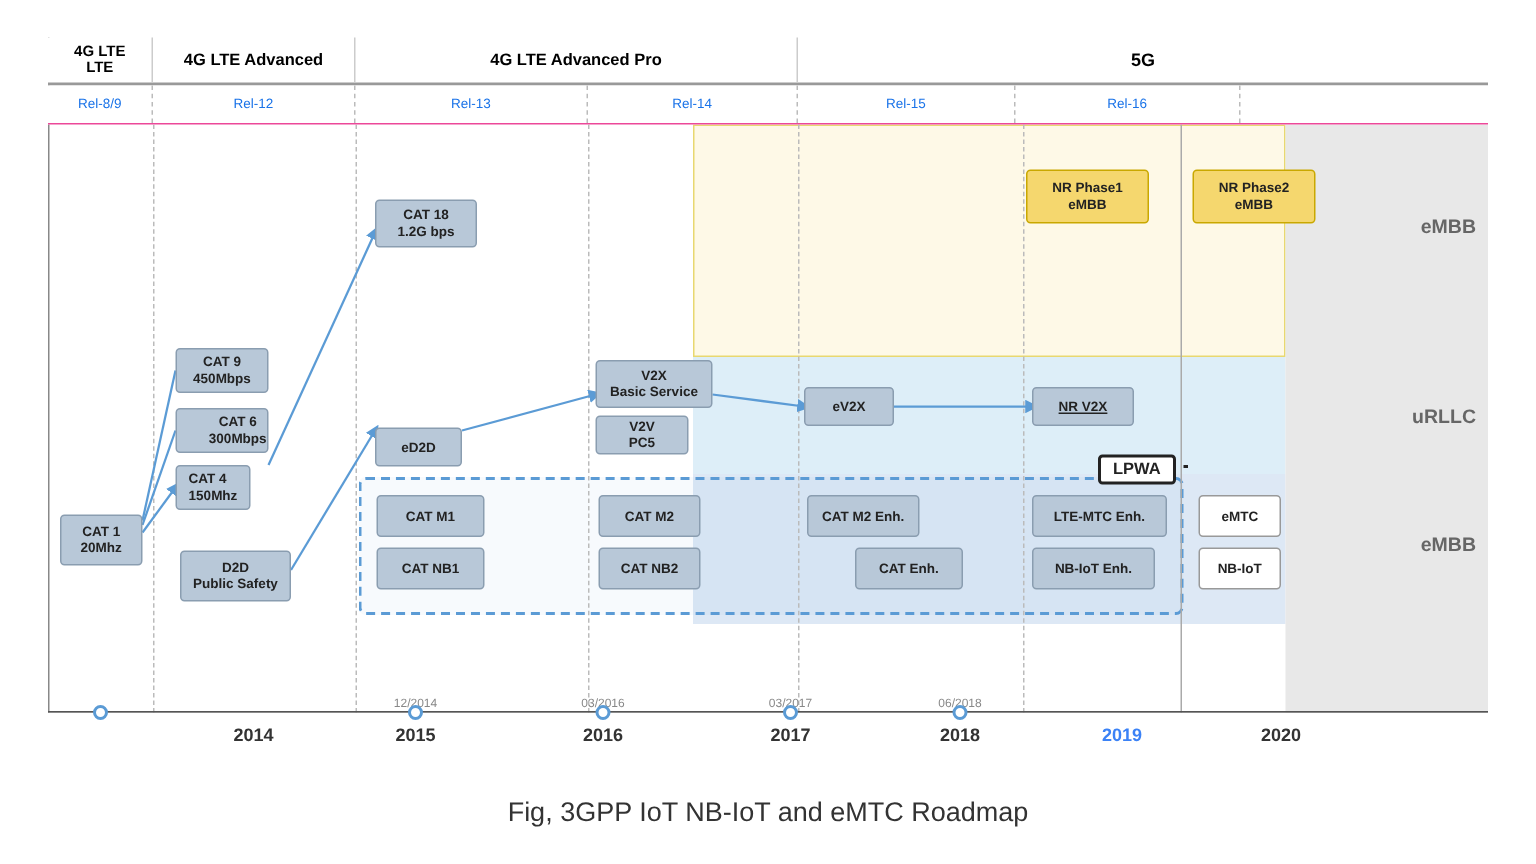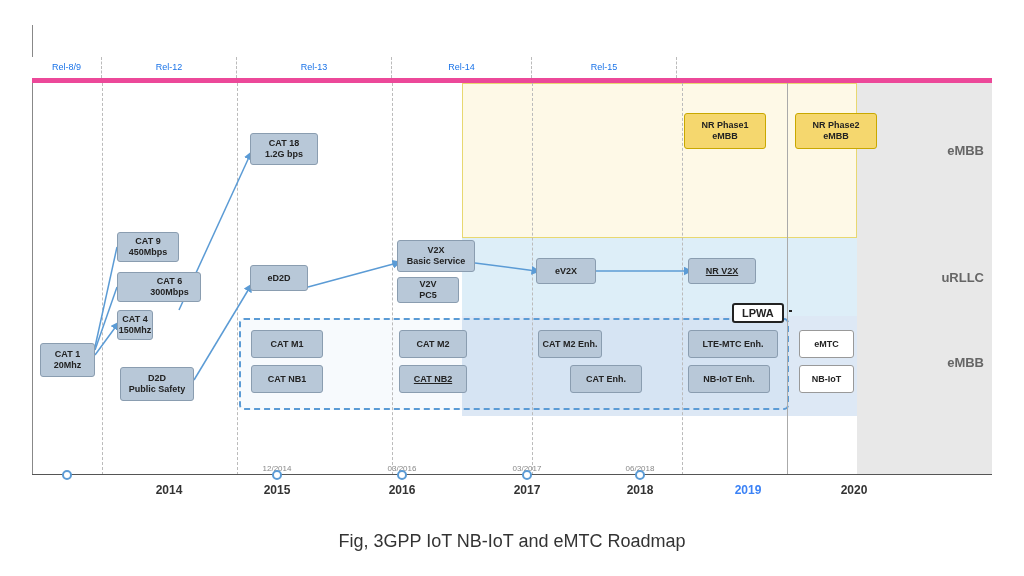--- a/index.html
+++ b/index.html
@@ -44,30 +44,49 @@
   <div style="
     position:absolute; left:430px; top:291px; right:135px; height:100px;
     background:#dde8f5; z-index:0;
   "></div>
 
   <div style="
     position:absolute; right:0; top:58px; width:135px; bottom:50px;
     background:#e8e8e8; z-index:0;
   "></div>
 
+  <div style="
+    position:absolute; top:0; left:0; right:0; height:32px;
+    display:flex; border-bottom:2px solid #999; background:#fff; z-index:10;
+  ">
+    <div style="width:70px; border-right:1px solid #ccc; display:flex; align-items:center; justify-content:center; font-size:10px; font-weight:bold; flex-direction:column; line-height:1.1;">
+      <span>4G LTE</span>
+      <span>LTE</span>
+    </div>
+    <div style="width:135px; border-right:1px solid #ccc; display:flex; align-items:center; justify-content:center; font-size:11px; font-weight:bold;">
+      <span>4G LTE Advanced</span>
+    </div>
+    <div style="width:295px; border-right:1px solid #ccc; display:flex; align-items:center; justify-content:center; font-size:11px; font-weight:bold;">
+      <span>4G LTE Advanced Pro</span>
+    </div>
+    <div style="flex:1; display:flex; align-items:center; justify-content:center; font-size:12px; font-weight:bold;">
+      <span>5G</span>
+    </div>
+  </div>
 
   <div style="
     position:absolute; top:32px; left:0; right:0; height:26px;
-    display:flex; border-bottom:5px solid #ec4899; background:#fff; z-index:10;
+    display:flex; border-bottom:1px solid #ec4899; background:#fff; z-index:10;
   ">
     <div style="width:70px; border-right:1px dashed #bbb; display:flex; align-items:center; justify-content:center; font-size:9px; color:#1a73e8;">Rel-8/9</div>
     <div style="width:135px; border-right:1px dashed #bbb; display:flex; align-items:center; justify-content:center; font-size:9px; color:#1a73e8;">Rel-12</div>
     <div style="width:155px; border-right:1px dashed #bbb; display:flex; align-items:center; justify-content:center; font-size:9px; color:#1a73e8;">Rel-13</div>
     <div style="width:140px; border-right:1px dashed #bbb; display:flex; align-items:center; justify-content:center; font-size:9px; color:#1a73e8;">Rel-14</div>
     <div style="width:145px; border-right:1px dashed #bbb; display:flex; align-items:center; justify-content:center; font-size:9px; color:#1a73e8;">Rel-15</div>
+    <div style="width:150px; border-right:1px dashed #bbb; display:flex; align-items:center; justify-content:center; font-size:9px; color:#1a73e8;">Rel-16</div>
     <div style="flex:1;"></div>
   </div>
 
   <div style="position:absolute;left:70px;top:58px;bottom:50px;width:1px;border-left:1px dashed #bbb;z-index:5;"></div>
   <div style="position:absolute;left:205px;top:58px;bottom:50px;width:1px;border-left:1px dashed #bbb;z-index:5;"></div>
   <div style="position:absolute;left:360px;top:58px;bottom:50px;width:1px;border-left:1px dashed #bbb;z-index:5;"></div>
   <div style="position:absolute;left:500px;top:58px;bottom:50px;width:1px;border-left:1px dashed #bbb;z-index:5;"></div>
   <div style="position:absolute;left:650px;top:58px;bottom:50px;width:1px;border-left:1px dashed #bbb;z-index:5;"></div>
   <div style="position:absolute;left:755px;top:58px;bottom:50px;width:1px;border-left:1px solid #aaa;z-index:5;"></div>
 
@@ -82,53 +101,53 @@
     font-size:11px; font-weight:bold; color:#222; padding:2px 8px;
   ">LPWA</div>
 
   <div style="
     position:absolute; left:757px; top:285px; width:3px; height:2px;
     border-top:2px solid #222; z-index:20;
   "></div>
 
   <div style="position:absolute;left:8px;top:318px;width:55px;height:34px;background:#b8c8d8;border:1px solid #8a9db0;border-radius:3px;display:flex;align-items:center;justify-content:center;text-align:center;font-size:9px;font-weight:bold;color:#222;line-height:1.2;z-index:10;">CAT 1<br>20Mhz</div>
 
-  <div style="position:absolute;left:85px;top:285px;width:36px;height:30px;background:#b8c8d8;border:1px solid #8a9db0;border-radius:3px;display:flex;align-items:center;justify-content:center;text-align:center;font-size:9px;font-weight:bold;color:#222;line-height:1.2;z-index:10;">CAT 4<br>150Mhz</div>
-
-  <div style="position:absolute;left:85px;top:247px;width:84px;height:30px;background:#b8c8d8;border:1px solid #8a9db0;border-radius:3px;display:flex;align-items:center;justify-content:center;text-align:center;font-size:9px;font-weight:bold;color:#222;line-height:1.2;z-index:10;padding-left:21px;">CAT 6<br>300Mbps</div>
+  <div style="position:absolute;left:85px;top:285px;width:50px;height:30px;background:#b8c8d8;border:1px solid #8a9db0;border-radius:3px;display:flex;align-items:center;justify-content:center;font-size:9px;font-weight:bold;color:#222;line-height:1.2;z-index:10;">CAT 4<br>150Mhz</div>
+
+  <div style="position:absolute;left:85px;top:247px;width:62px;height:30px;background:#b8c8d8;border:1px solid #8a9db0;border-radius:3px;display:flex;align-items:center;justify-content:center;text-align:center;font-size:9px;font-weight:bold;color:#222;line-height:1.2;z-index:10;padding-left:21px;">CAT 6<br>300Mbps</div>
 
   <div style="position:absolute;left:85px;top:207px;width:62px;height:30px;background:#b8c8d8;border:1px solid #8a9db0;border-radius:3px;display:flex;align-items:center;justify-content:center;text-align:center;font-size:9px;font-weight:bold;color:#222;line-height:1.2;z-index:10;">CAT 9<br>450Mbps</div>
 
   <div style="position:absolute;left:218px;top:108px;width:68px;height:32px;background:#b8c8d8;border:1px solid #8a9db0;border-radius:3px;display:flex;align-items:center;justify-content:center;text-align:center;font-size:9px;font-weight:bold;color:#222;line-height:1.2;z-index:10;">CAT 18<br>1.2G bps</div>
 
   <div style="position:absolute;left:88px;top:342px;width:74px;height:34px;background:#b8c8d8;border:1px solid #8a9db0;border-radius:3px;display:flex;align-items:center;justify-content:center;text-align:center;font-size:9px;font-weight:bold;color:#222;line-height:1.2;z-index:10;">D2D<br>Public Safety</div>
 
-  <div style="position:absolute;left:218px;top:240px;width:58px;height:26px;background:#b8c8d8;border:1px solid #8a9db0;border-radius:3px;display:flex;align-items:center;justify-content:center;text-align:left;font-size:9px;font-weight:bold;color:#222;z-index:10;">eD2D</div>
+  <div style="position:absolute;left:218px;top:260px;width:58px;height:26px;background:#b8c8d8;border:1px solid #8a9db0;border-radius:3px;display:flex;align-items:center;justify-content:center;text-align:left;font-size:9px;font-weight:bold;color:#222;z-index:10;">eD2D</div>
 
   <div style="position:absolute;left:365px;top:215px;width:78px;height:32px;background:#b8c8d8;border:1px solid #8a9db0;border-radius:3px;display:flex;align-items:center;justify-content:center;text-align:center;font-size:9px;font-weight:bold;color:#222;line-height:1.2;z-index:10;">V2X<br>Basic Service</div>
 
   <div style="position:absolute;left:365px;top:252px;width:62px;height:26px;background:#b8c8d8;border:1px solid #8a9db0;border-radius:3px;display:flex;align-items:center;justify-content:center;text-align:center;font-size:9px;font-weight:bold;color:#222;line-height:1.2;z-index:10;">V2V<br>PC5</div>
 
   <div style="position:absolute;left:504px;top:233px;width:60px;height:26px;background:#b8c8d8;border:1px solid #8a9db0;border-radius:3px;display:flex;align-items:center;justify-content:center;text-align:center;font-size:9px;font-weight:bold;color:#222;z-index:10;">eV2X</div>
 
   <div style="position:absolute;left:656px;top:233px;width:68px;height:26px;background:#b8c8d8;border:1px solid #8a9db0;border-radius:3px;display:flex;align-items:center;justify-content:center;text-align:center;font-size:9px;font-weight:bold;color:#222;z-index:10;text-decoration:underline;">NR V2X</div>
 
   <div style="position:absolute;left:652px;top:88px;width:82px;height:36px;background:#f5d76e;border:1px solid #c9a800;border-radius:3px;display:flex;align-items:center;justify-content:center;text-align:center;font-size:9px;font-weight:bold;color:#222;line-height:1.2;z-index:10;">NR Phase1<br>eMBB</div>
 
   <div style="position:absolute;left:763px;top:88px;width:82px;height:36px;background:#f5d76e;border:1px solid #c9a800;border-radius:3px;display:flex;align-items:center;justify-content:center;text-align:center;font-size:9px;font-weight:bold;color:#222;line-height:1.2;z-index:10;">NR Phase2<br>eMBB</div>
 
   <div style="position:absolute;left:219px;top:305px;width:72px;height:28px;background:#b8c8d8;border:1px solid #8a9db0;border-radius:3px;display:flex;align-items:center;justify-content:center;text-align:center;font-size:9px;font-weight:bold;color:#222;z-index:10;">CAT M1</div>
 
   <div style="position:absolute;left:219px;top:340px;width:72px;height:28px;background:#b8c8d8;border:1px solid #8a9db0;border-radius:3px;display:flex;align-items:center;justify-content:center;text-align:center;font-size:9px;font-weight:bold;color:#222;z-index:10;">CAT NB1</div>
 
   <div style="position:absolute;left:367px;top:305px;width:68px;height:28px;background:#b8c8d8;border:1px solid #8a9db0;border-radius:3px;display:flex;align-items:center;justify-content:center;text-align:center;font-size:9px;font-weight:bold;color:#222;z-index:10;">CAT M2</div>
 
-  <div style="position:absolute;left:367px;top:340px;width:68px;height:28px;background:#b8c8d8;border:1px solid #8a9db0;border-radius:3px;display:flex;align-items:center;justify-content:center;text-align:center;font-size:9px;font-weight:bold;color:#222;z-index:10;text-decoration:underline;">CAT NB2</div>
-
-  <div style="position:absolute;left:506px;top:305px;width:64px;height:28px;background:#b8c8d8;border:1px solid #8a9db0;border-radius:3px;display:flex;align-items:center;justify-content:center;text-align:center;font-size:9px;font-weight:bold;color:#222;z-index:10;">CAT M2 Enh.</div>
+  <div style="position:absolute;left:367px;top:340px;width:68px;height:28px;background:#b8c8d8;border:1px solid #8a9db0;border-radius:3px;display:flex;align-items:center;justify-content:center;text-align:center;font-size:9px;font-weight:bold;color:#222;z-index:10;">CAT NB2</div>
+
+  <div style="position:absolute;left:506px;top:305px;width:75px;height:28px;background:#b8c8d8;border:1px solid #8a9db0;border-radius:3px;display:flex;align-items:center;justify-content:center;text-align:center;font-size:9px;font-weight:bold;color:#222;z-index:10;">CAT M2 Enh.</div>
 
   <div style="position:absolute;left:506px;top:340px;width:72px;height:28px;background:#b8c8d8;border:1px solid #8a9db0;border-radius:3px;display:flex;align-items:center;justify-content:center;text-align:center;font-size:9px;font-weight:bold;color:#222;z-index:10;margin-left:32px;">CAT Enh.</div>
 
   <div style="position:absolute;left:656px;top:305px;width:90px;height:28px;background:#b8c8d8;border:1px solid #8a9db0;border-radius:3px;display:flex;align-items:center;justify-content:center;text-align:center;font-size:9px;font-weight:bold;color:#222;z-index:10;">LTE-MTC Enh.</div>
 
   <div style="position:absolute;left:656px;top:340px;width:82px;height:28px;background:#b8c8d8;border:1px solid #8a9db0;border-radius:3px;display:flex;align-items:center;justify-content:center;text-align:center;font-size:9px;font-weight:bold;color:#222;z-index:10;">NB-IoT Enh.</div>
 
   <div style="position:absolute;left:767px;top:305px;width:55px;height:28px;background:#fff;border:1px solid #999;border-radius:3px;display:flex;align-items:center;justify-content:center;text-align:center;font-size:9px;font-weight:bold;color:#222;z-index:10;">eMTC</div>
 
   <div style="position:absolute;left:767px;top:340px;width:55px;height:28px;background:#fff;border:1px solid #999;border-radius:3px;display:flex;align-items:center;justify-content:center;text-align:center;font-size:9px;font-weight:bold;color:#222;z-index:10;">NB-IoT</div>

